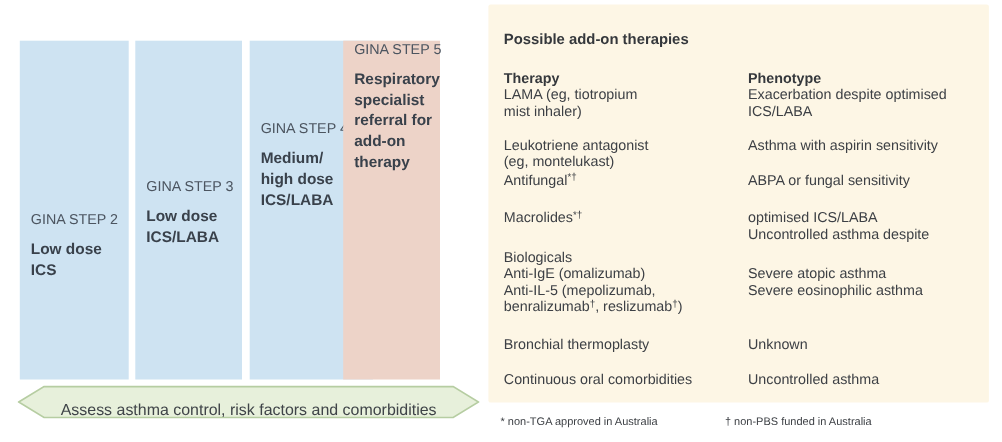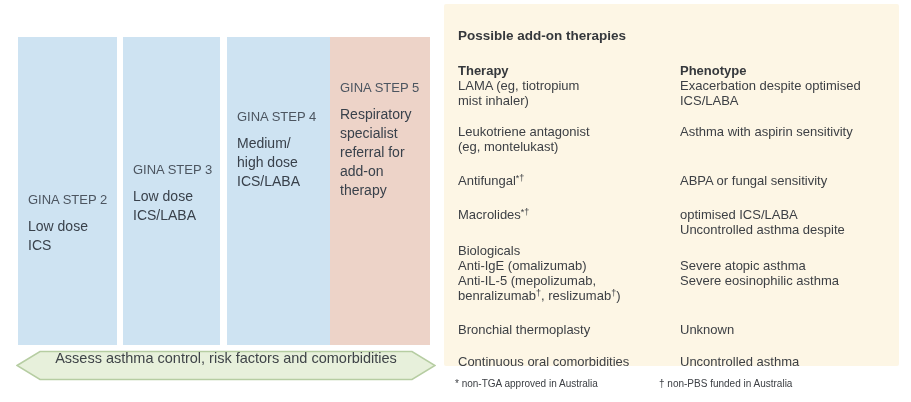--- a/index.html
+++ b/index.html
@@ -18,40 +18,40 @@
     width:911px;height:402px;position:relative;overflow:hidden;
     font-family:"Liberation Sans", sans-serif;
     color:var(--text);
   }
   
   .steps{position:absolute;inset:0}
   .step-col{position:absolute;top:37px;height:308px;background:var(--blue);padding:0 10px}
   .step-col.c1{left:18px;width:99px;padding-top:155px}
   .step-col.c2{left:123px;width:97px;padding-top:125px}
   .step-col.c3{left:227px;width:112px;padding-top:72px}
-  .step-col.c4{left:330px;width:100px;padding-top:43px;background:var(--salmon)}
+  .step-col.c4{left:312px;width:88px;background:var(--salmon)}
   .step-label{font-size:13px;line-height:15px;color:var(--label);white-space:nowrap;margin-bottom:10px}
-  .step-title-line{font-size:14px;font-weight:normal;line-height:19px;color:var(--bold);white-space:nowrap}
+  .step-title-line{font-size:14px;font-weight:bold;line-height:19px;color:var(--bold);white-space:nowrap}
   
-  .arrow{position:absolute;left:16px;top:350px;width:420px;height:31px;display:flex;align-items:flex-start;justify-content:center}
+  .arrow{position:absolute;left:16px;top:350px;width:420px;height:31px;display:flex;align-items:flex-end;justify-content:center}
   .arrow svg{position:absolute;inset:0;width:100%;height:100%}
   .arrow polygon{fill:var(--arrow-fill);stroke:var(--arrow-stroke);stroke-width:1.5}
   .arrow-label{position:relative;font-size:14.5px;color:#3f4448;white-space:nowrap}
   
   .panel{position:absolute;left:444px;top:4px;width:455px;height:362px;background:var(--cream);padding:24px 0 0 14px;border-radius:2px}
   .panel-heading{font-size:13.5px;font-weight:bold;line-height:15px;color:#35383c}
   .rows{margin-top:20px}
   .t-row{display:flex}
   .cell-t{width:222px;flex:0 0 222px}
   .cell-p{flex:1;min-width:0}
   .line{font-size:13px;line-height:15px;white-space:nowrap}
   .line sup{font-size:9px;line-height:0;vertical-align:4px}
   .t-row.header .line{font-weight:bold;color:#35383c}
   .rows > .t-row:nth-child(3){margin-top:16px}
-  .rows > .t-row:nth-child(4){margin-top:19px}
+  .rows > .t-row:nth-child(4){margin-top:2px}
   .rows > .t-row:nth-child(5){margin-top:19px}
   .rows > .t-row:nth-child(6){margin-top:6px}
   .rows > .t-row:nth-child(7){margin-top:19px}
   .rows > .t-row:nth-child(8){margin-top:17px}
   
   .footnotes{position:absolute;left:455px;top:376px;display:flex}
   .footnote{font-size:10px;line-height:15px;white-space:nowrap}
   .footnote.f1{width:204px;flex:0 0 204px}
 </style>
 </head>

